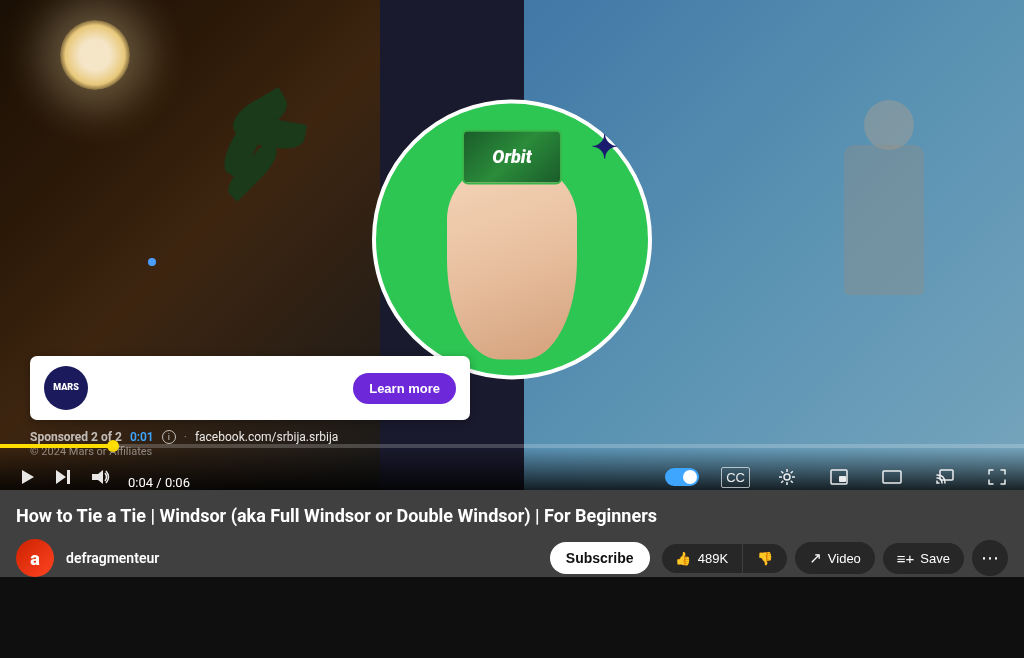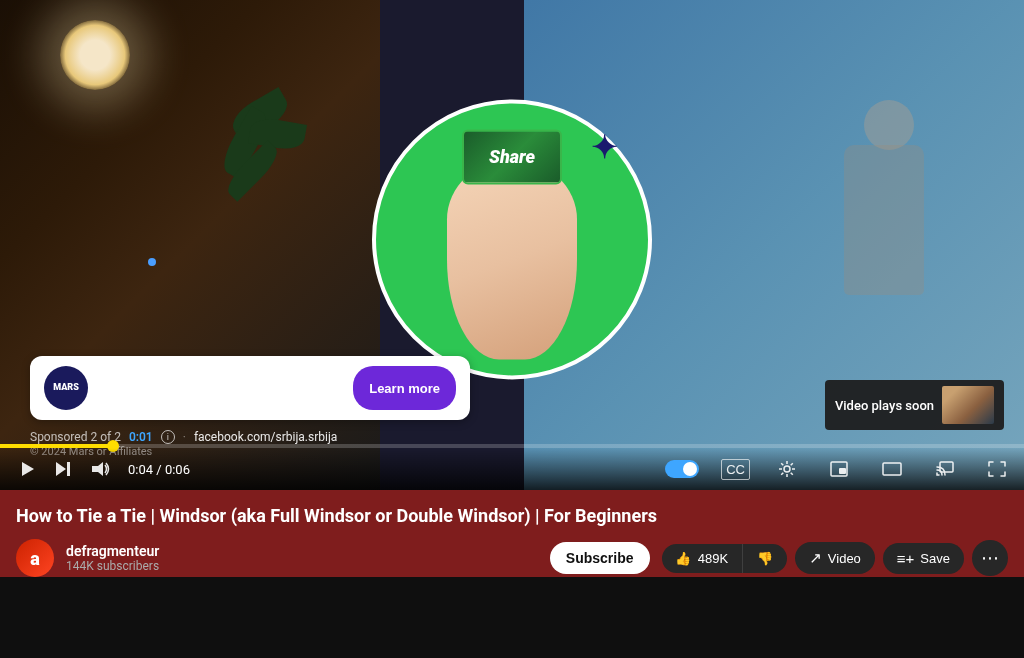--- a/index.html
+++ b/index.html
@@ -170,23 +170,24 @@
     .nail1 { background: #a8e6a0; }
     .nail2 { background: #f5d5b8; }
     .nail3 { background: #ffb3ba; }
     .nail4 { background: #b3d9ff; }
 
     
     .ad-overlay {
       position: absolute;
       bottom: 70px; left: 30px;
       background: #fff;
-      border-radius: 12px;
+      border-radius: 7px;
       padding: 10px 14px;
       display: flex;
+      align-items: center;
       width: 440px;
       box-shadow: 0 2px 8px rgba(0,0,0,0.3);
     }
 
     .ad-logo {
       width: 44px; height: 44px;
       background: #1a1a5c;
       border-radius: 50%;
       display: flex;
       align-items: center;
@@ -231,21 +232,21 @@
     .sponsored-bar {
       position: absolute;
       bottom: 46px; left: 30px;
       display: flex;
       align-items: center;
       gap: 8px;
       font-size: 12px;
       color: rgba(255,255,255,0.85);
     }
 
-    .sponsored-text { color: rgba(255,255,255,0.7); }
+    .sponsored-text { color: rgba(255,255,255,0.7); font-weight: bold; }
     .ad-time {
       color: #3ea6ff;
       font-weight: 600;
     }
     .info-icon {
       width: 14px; height: 14px;
       border: 1px solid rgba(255,255,255,0.7);
       border-radius: 50%;
       display: inline-flex;
       align-items: center;
@@ -319,21 +320,21 @@
       border-radius: 50%;
     }
 
     
     .controls-bar {
       position: absolute;
       bottom: 0; left: 0; right: 0;
       height: 42px;
       background: linear-gradient(transparent, rgba(0,0,0,0.8));
       display: flex;
-      align-items: center;
+      align-items: flex-end;
       padding: 0 12px;
       gap: 6px;
       margin-top: 20px;
     }
 
     .ctrl-btn {
       background: none;
       border: none;
       color: #fff;
       cursor: pointer;
@@ -377,21 +378,21 @@
       position: absolute;
       right: 2px; top: 2px;
       width: 14px; height: 14px;
       background: #fff;
       border-radius: 50%;
     }
 
     
     .below-video {
       padding: 14px 16px 0;
-      background: #7f1d1d;
+      background: #404040;
     }
 
     .video-title {
       font-size: 18px;
       font-weight: 700;
       color: #fff;
       line-height: 1.3;
       margin-bottom: 12px;
     }
 
@@ -516,21 +517,21 @@
 
   <div class="figure-right">
     <div class="figure-head"></div>
     <div class="figure-body"></div>
   </div>
 
   <div class="orbit-circle">
     <div class="sparkle">✦</div>
     <div class="hand-container">
       <div class="gum-box">
-        <span class="gum-label">Share</span>
+        <span class="gum-label">Orbit</span>
       </div>
       <div class="nails">
         <div class="nail nail1"></div>
         <div class="nail nail2"></div>
         <div class="nail nail3"></div>
         <div class="nail nail4"></div>
       </div>
       <div class="hand-shape"></div>
     </div>
   </div>
@@ -549,26 +550,20 @@
     <span class="ad-time">0:01</span>
     <span class="info-icon">i</span>
     <span style="color:rgba(255,255,255,0.4)">·</span>
     <span class="ad-domain">facebook.com/srbija.srbija</span>
   </div>
 
   <div class="copyright-bar">
     <span>© 2024 Mars or Affiliates</span>
   </div>
 
-  <div class="video-plays-soon">
-    <span class="vps-text">Video plays soon</span>
-    <div class="vps-thumbnail">
-      <div class="vps-thumb-inner"></div>
-    </div>
-  </div>
 
   <div class="progress-bar-container">
     <div class="progress-fill" style="width:11%"></div>
   </div>
 
   <div class="controls-bar">
     <button class="ctrl-btn">
       <svg width="18" height="18" viewBox="0 0 18 18">
           <polygon points="4,2 16,9 4,16" fill="white"></polygon>
         </svg>
@@ -644,21 +639,20 @@
 
 <div class="below-video">
   <div class="video-title">How to Tie a Tie | Windsor (aka Full Windsor or Double Windsor) | For Beginners</div>
 
   <div class="channel-row">
     <div class="channel-avatar">
       <span>a</span>
     </div>
     <div class="channel-info">
       <div class="channel-name">defragmenteur</div>
-      <div class="channel-subs">144K subscribers</div>
     </div>
     <button class="subscribe-btn">Subscribe</button>
 
     <div class="action-buttons">
 
       <div class="like-section">
         <button class="like-btn">
           <span>👍</span>
           <span>489K</span>
         </button>

